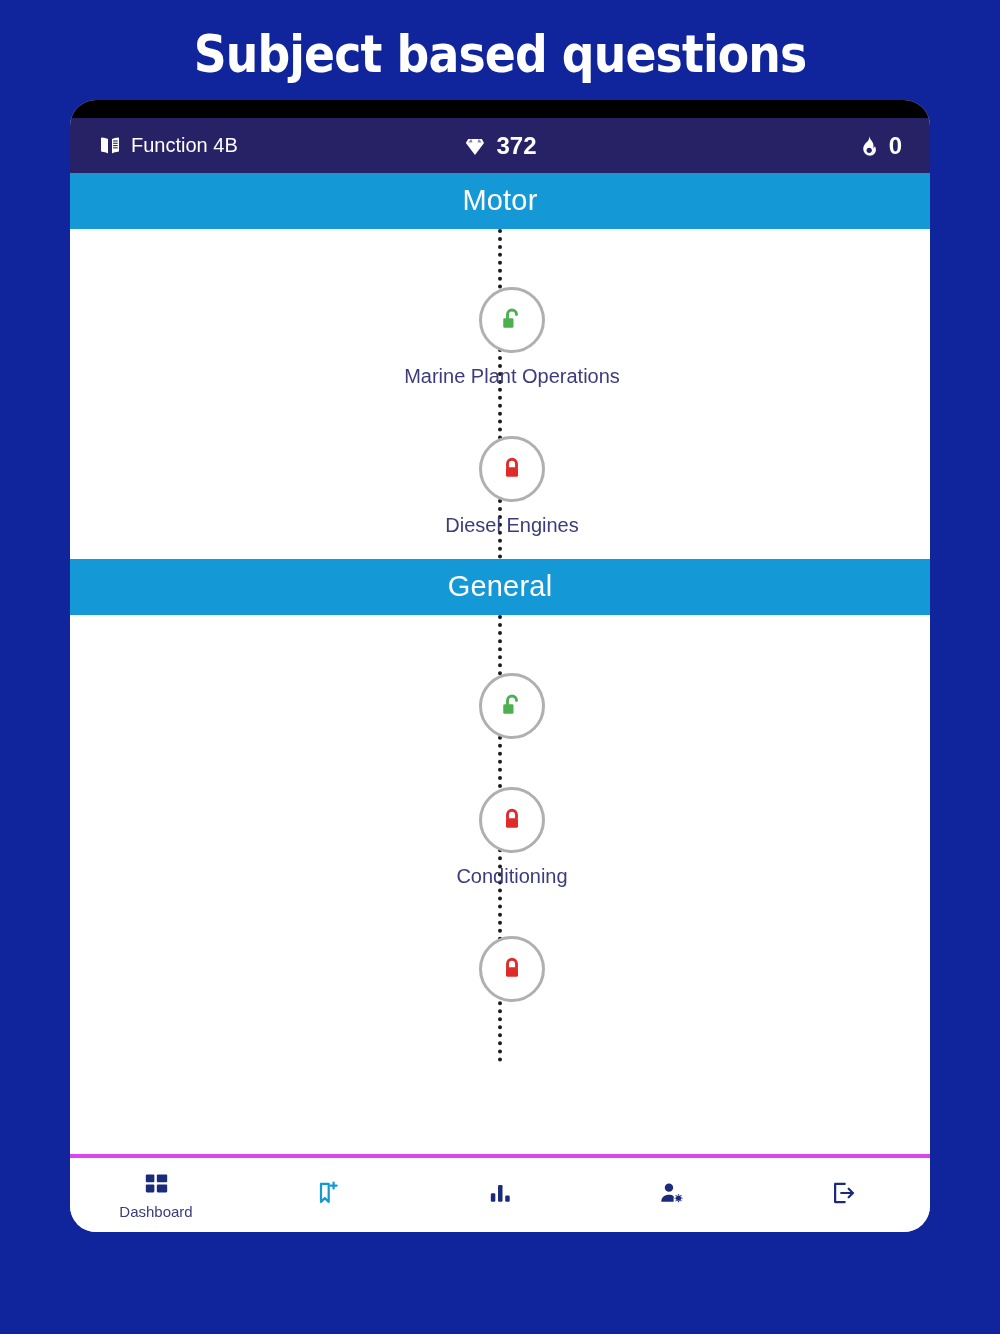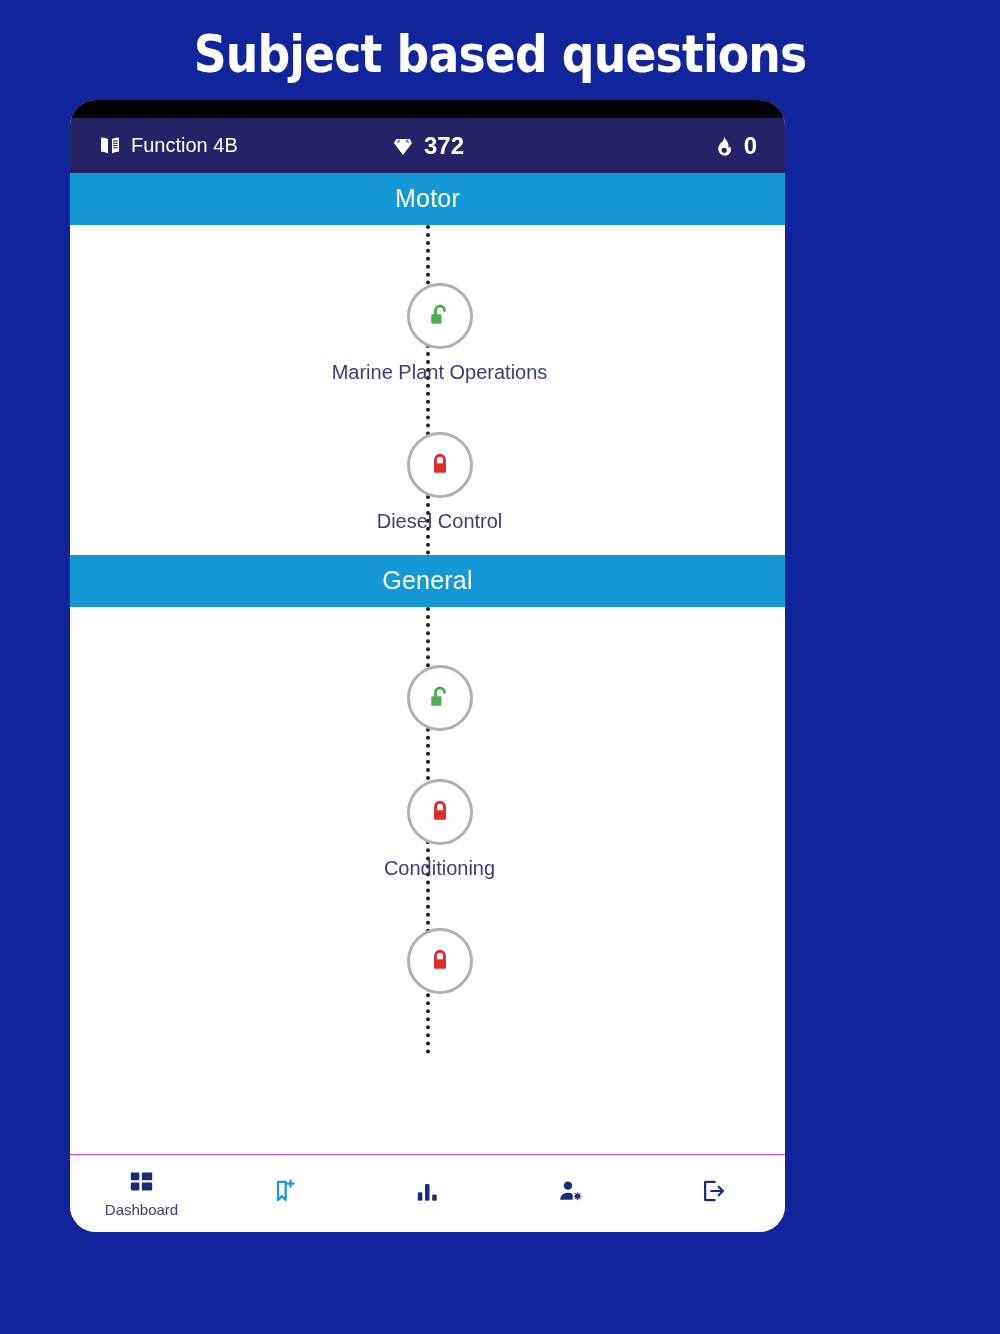--- a/index.html
+++ b/index.html
@@ -31,21 +31,21 @@
     transform: scaleX(0.88);
     transform-origin: center top;
     line-height: 1.1;
   }
 
   
   .device {
     position: absolute;
     left: 70px;
     top: 100px;
-    width: 715px;
+    width: 860px;
     height: 1132px;
     background: #e5e5e5;
     border-radius: 26px 26px 26px 26px;
     overflow: hidden;
     display: flex;
     flex-direction: column;
   }
 
   .status-strip {
     height: 18px;
@@ -82,21 +82,21 @@
     flex: 1 1 auto;
     background: #ffffff;
     position: relative;
     overflow: hidden;
   }
 
   .section-band {
     background: #1499d6;
     color: #ffffff;
     text-align: center;
-    font-size: 25px;
+    font-size: 29px;
     font-weight: 400;
     padding: 11px 0 12px 0;
     letter-spacing: .2px;
   }
 
   .nodes {
     position: relative;
     padding: 0;
   }
 
@@ -141,21 +141,21 @@
   }
   .node-gap { height: 48px; }
 
   
   .bottom-nav {
     flex: 0 0 auto;
     height: 78px;
     background: #ffffff;
     display: flex;
     align-items: center;
-    border-top: 1px solid #d946ef;
+    border-top: 4px solid #d946ef;
   }
   .nav-item {
     flex: 1 1 0;
     display: flex;
     flex-direction: column;
     align-items: center;
     justify-content: center;
     gap: 5px;
   }
   .nav-label {
@@ -238,21 +238,21 @@
 
         <div class="node">
           <div class="node-circle">
             <span class="ic">
               <svg width="30" height="30" viewBox="0 0 24 24" fill="none">
                 <path d="M8.4 10.6V7.8a3.6 3.6 0 0 1 7.2 0v2.8" stroke="#e02b2b" stroke-width="2.3" stroke-linecap="round"></path>
                 <rect x="7.2" y="10.6" width="9.6" height="7.6" rx="1.3" fill="#e02b2b"></rect>
               </svg>
             </span>
           </div>
-          <div class="node-label">Diesel Control</div>
+          <div class="node-label">Diesel Engines</div>
         </div>
 
         <div style="height:22px"></div>
       </div>
 
       <div class="section-band">General</div>
 
       <div class="nodes">
         <div class="spine"></div>
 

